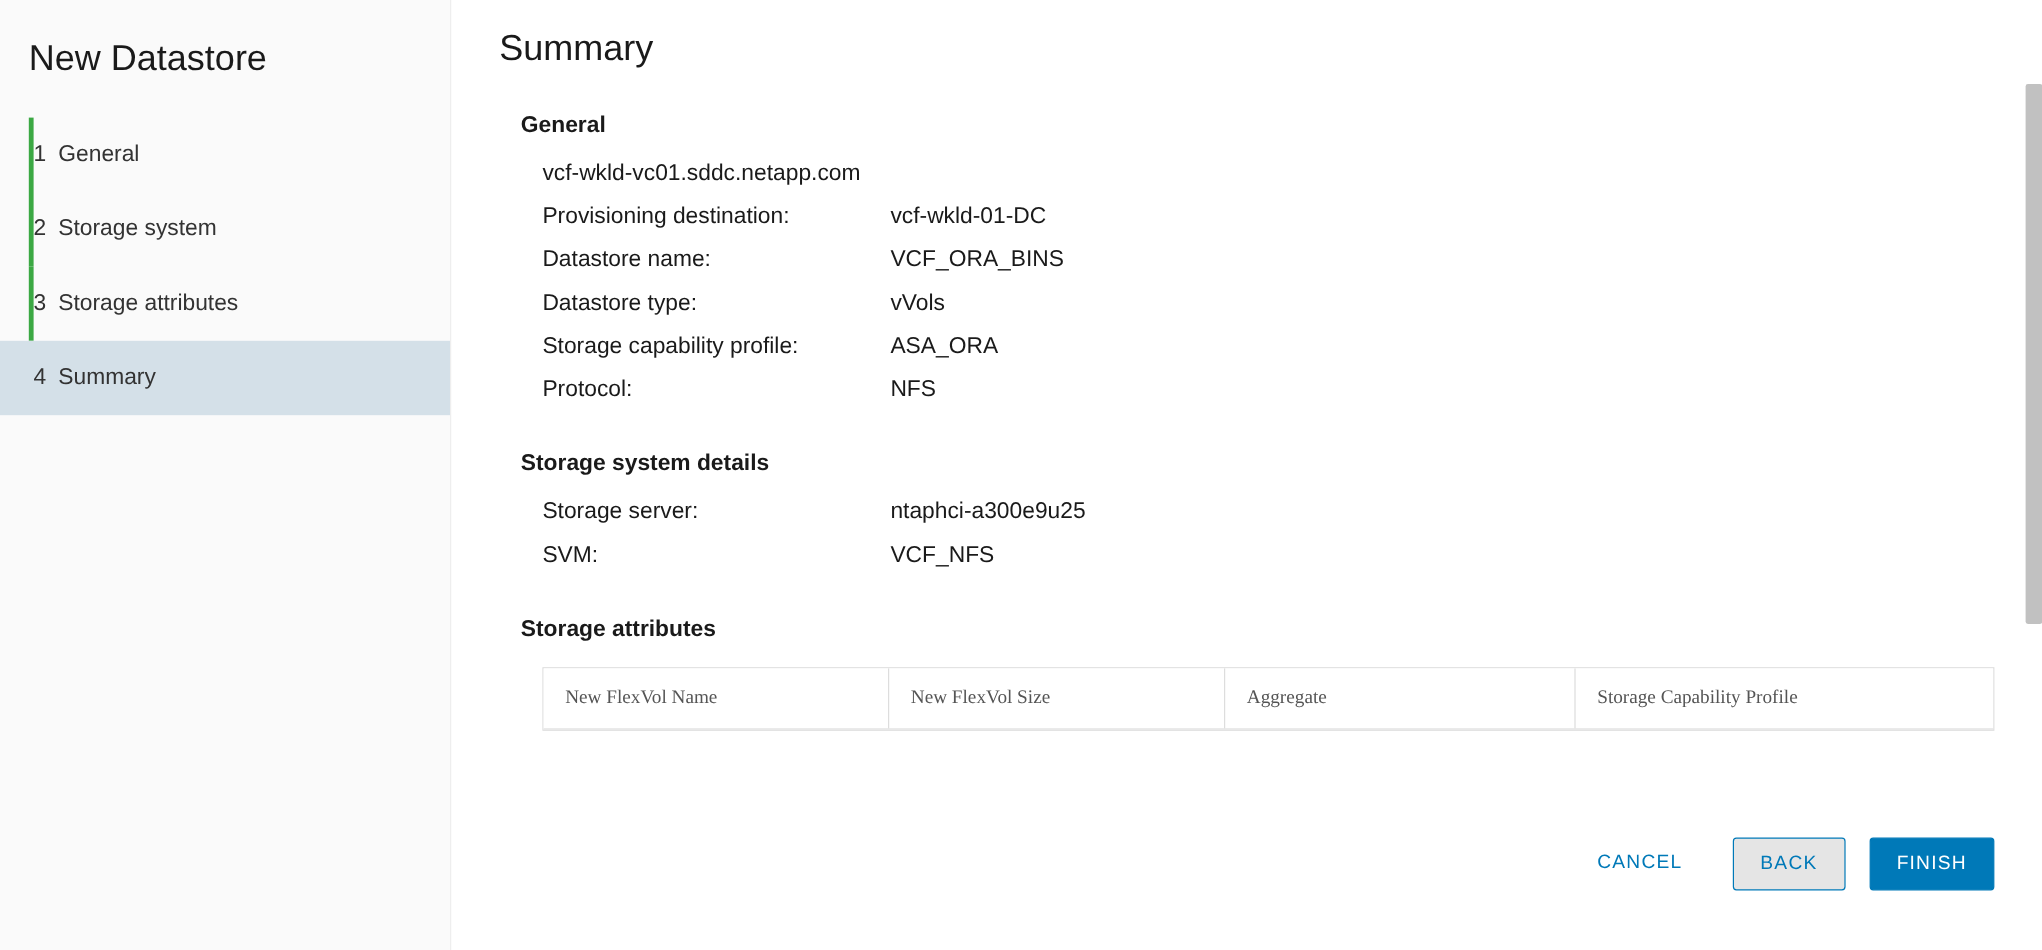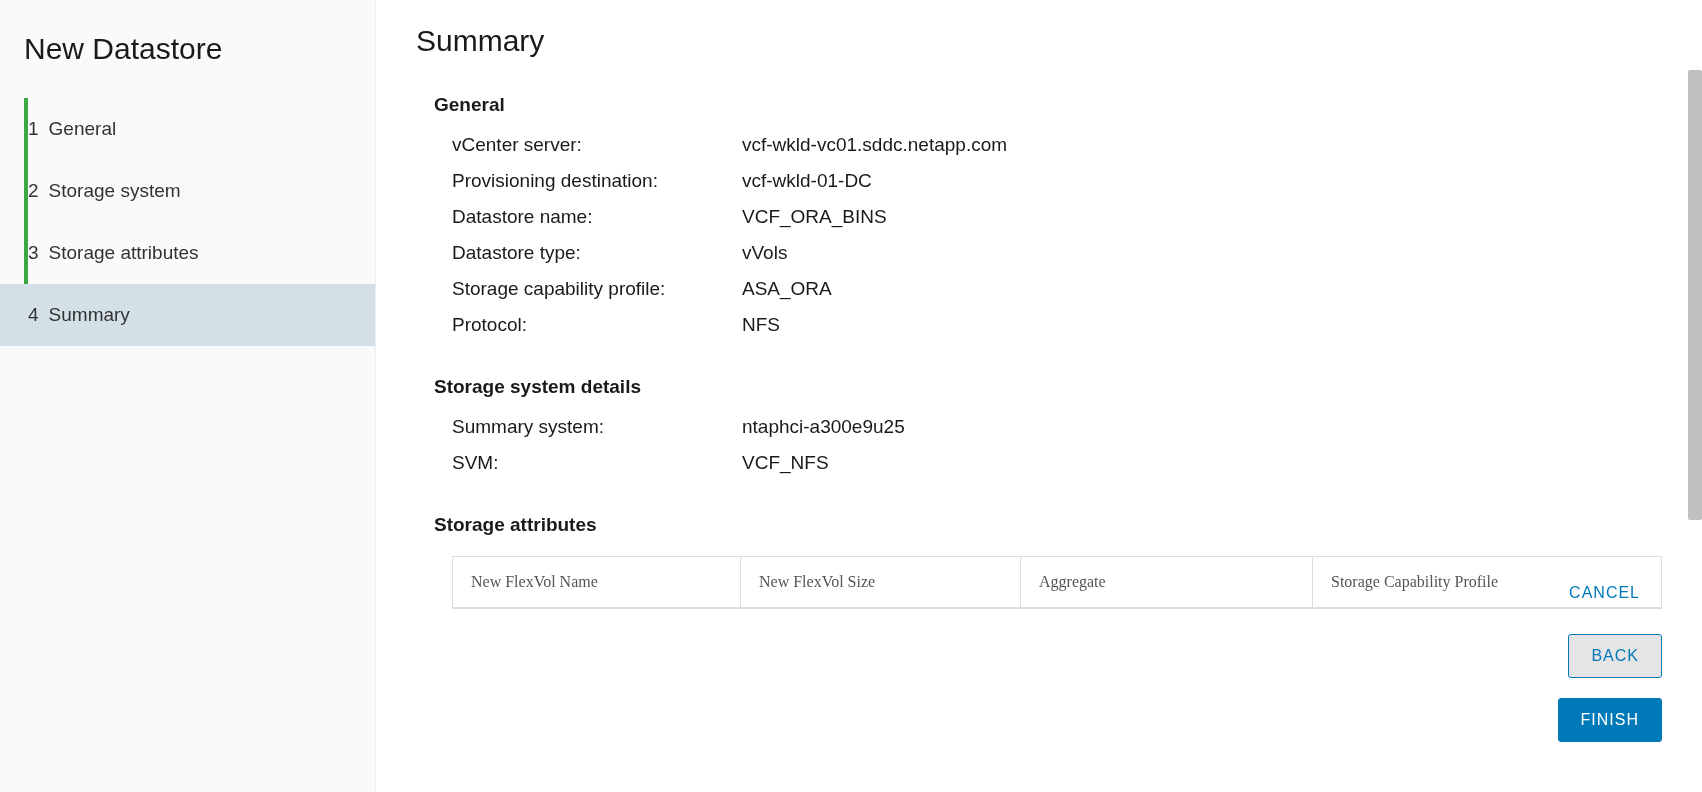--- a/index.html
+++ b/index.html
@@ -116,22 +116,21 @@
     .col1 { flex: 0 0 288px; }
     .col2 { flex: 0 0 280px; }
     .col3 { flex: 0 0 292px; }
     .col4 { flex: 1; }
     .footer {
       position: absolute;
       bottom: 50px;
       right: 40px;
       display: flex;
       gap: 20px;
-      align-items: flex-end;
-      flex-direction: column;
+      align-items: flex-start;
     }
     .btn {
       padding: 12px 22px;
       font-size: 16px;
       letter-spacing: 1px;
       cursor: pointer;
       border-radius: 3px;
       font-weight: 500;
     }
     .btn-cancel {
@@ -181,21 +180,20 @@
     <span>Summary</span>
   </div>
 </div>
 
 <div class="main">
   <div class="main-title">Summary</div>
 
   <div class="section">
     <div class="section-title">General</div>
     <div class="kv-row">
-      <div class="kv-label">vCenter server:</div>
       <div class="kv-value">vcf-wkld-vc01.sddc.netapp.com</div>
     </div>
     <div class="kv-row">
       <div class="kv-label">Provisioning destination:</div>
       <div class="kv-value">vcf-wkld-01-DC</div>
     </div>
     <div class="kv-row">
       <div class="kv-label">Datastore name:</div>
       <div class="kv-value">VCF_ORA_BINS</div>
     </div>
@@ -209,21 +207,21 @@
     </div>
     <div class="kv-row">
       <div class="kv-label">Protocol:</div>
       <div class="kv-value">NFS</div>
     </div>
   </div>
 
   <div class="section">
     <div class="section-title">Storage system details</div>
     <div class="kv-row">
-      <div class="kv-label">Summary system:</div>
+      <div class="kv-label">Storage server:</div>
       <div class="kv-value">ntaphci-a300e9u25</div>
     </div>
     <div class="kv-row">
       <div class="kv-label">SVM:</div>
       <div class="kv-value">VCF_NFS</div>
     </div>
   </div>
 
   <div class="section">
     <div class="section-title">Storage attributes</div>

